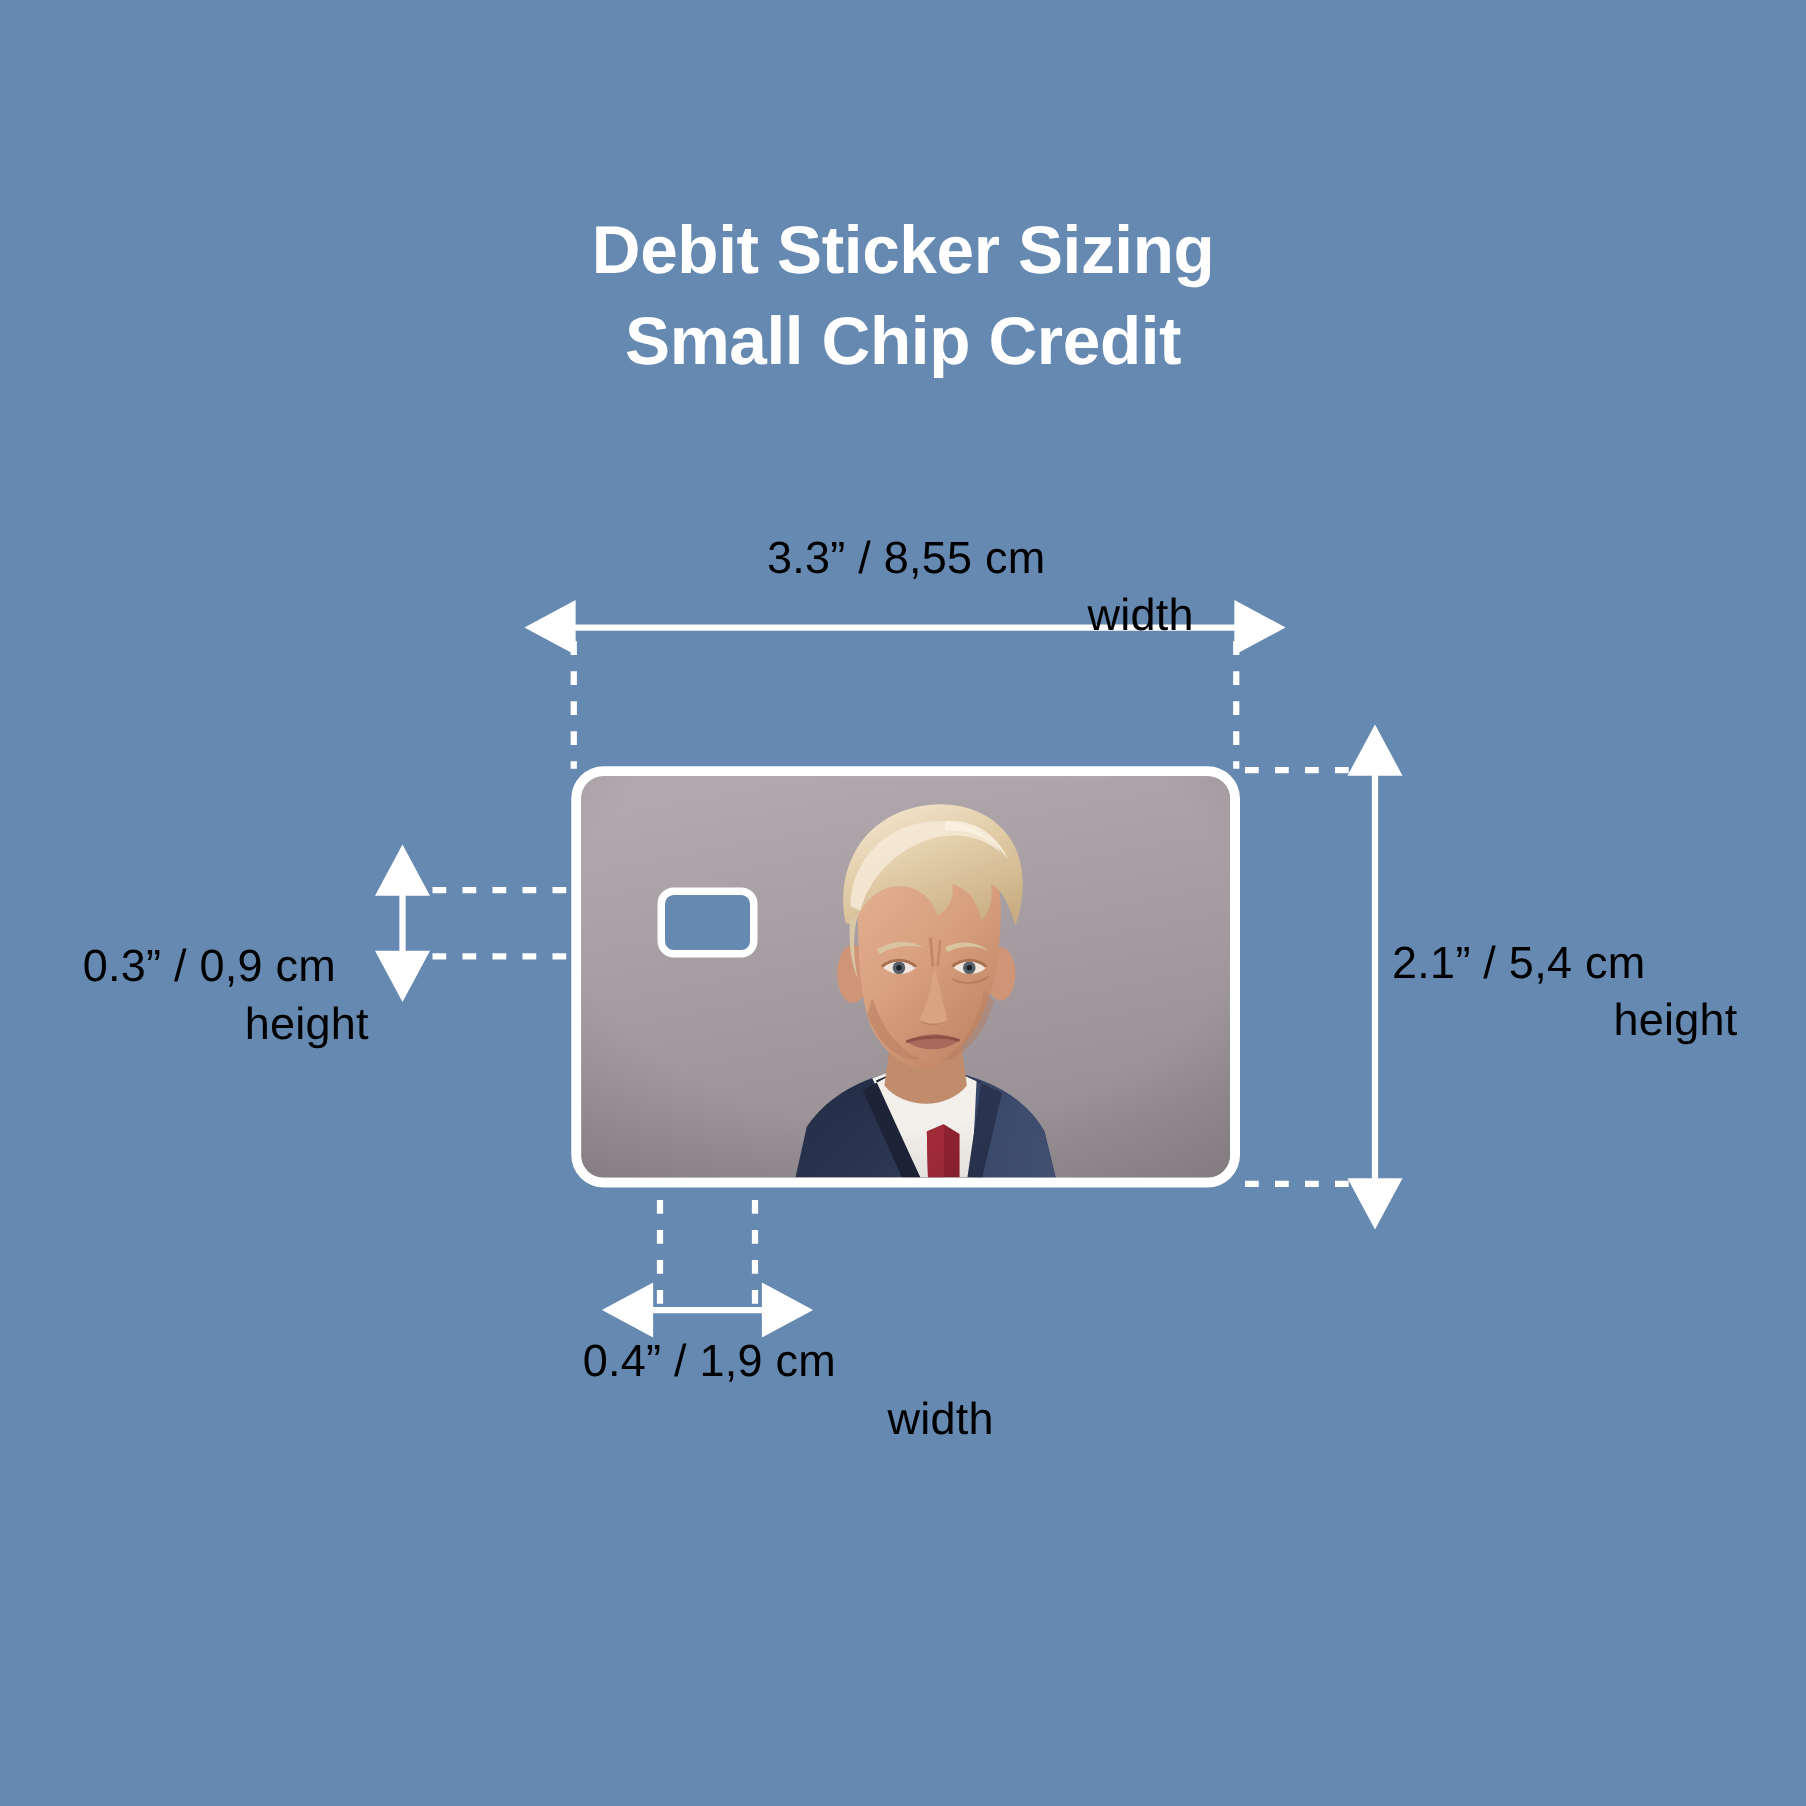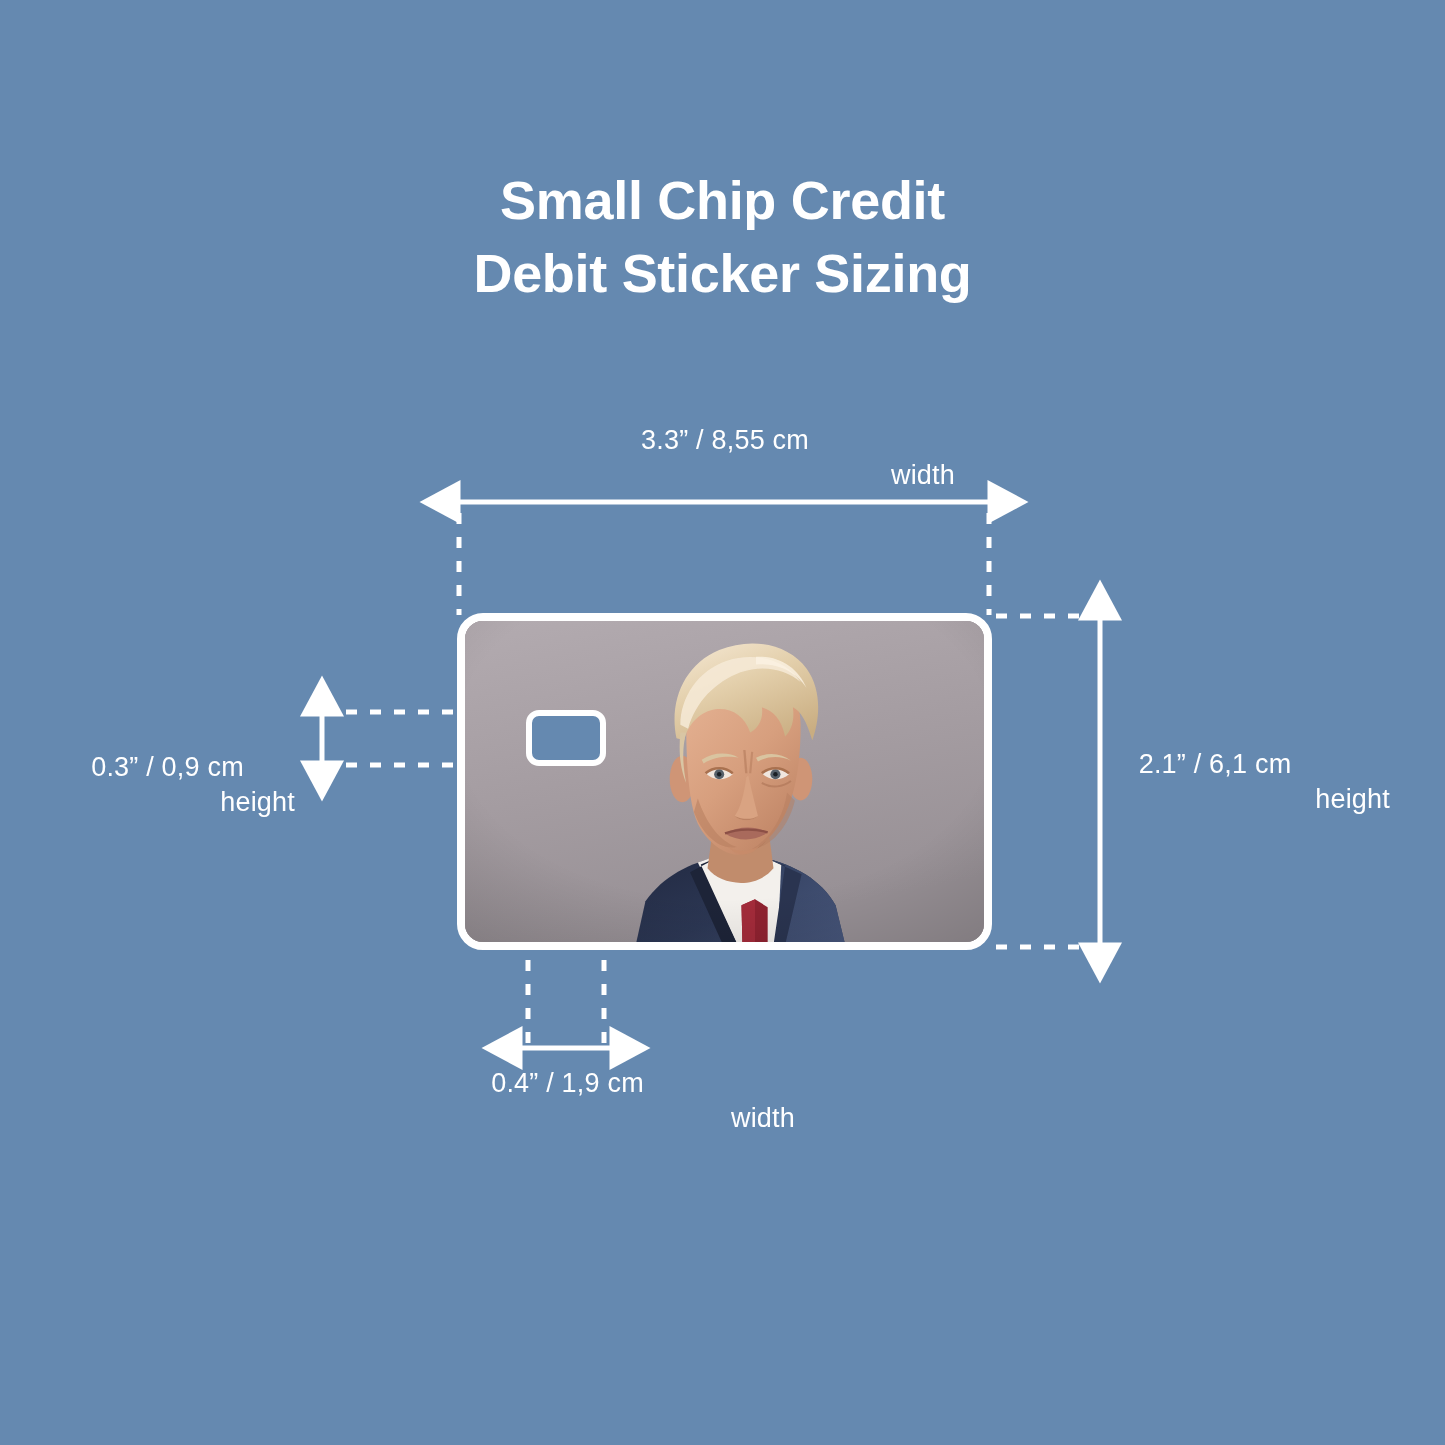--- a/index.html
+++ b/index.html
@@ -21,22 +21,22 @@
     font-size:54px;
     font-weight:bold;
     line-height:1.34;
     letter-spacing:-0.3px;
   }
   .title .line{display:block;}
 
   
   .dim-label{
     position:absolute;
-    color:#ffffff;
-    font-size:27px;
+    color:#000000;
+    font-size:36px;
     font-weight:400;
     line-height:1.28;
     text-align:center;
     letter-spacing:0.2px;
     white-space:nowrap;
   }
   .dim-label .l2{display:block;text-align:right;}
 
   
   .card{
@@ -70,22 +70,22 @@
 
   
   .guides{position:absolute;inset:0;width:1445px;height:1445px;pointer-events:none;}
 </style>
 </head>
 <body>
 
 <div class="stage">
 
   <h1 class="title">
+    <span class="line">Debit Sticker Sizing</span>
     <span class="line">Small Chip Credit</span>
-    <span class="line">Debit Sticker Sizing</span>
   </h1>
 
   <svg class="guides" viewBox="0 0 1445 1445" xmlns="http://www.w3.org/2000/svg">
     <defs>
       <marker id="arrL" markerWidth="10" markerHeight="10" refX="8.5" refY="5" orient="auto" markerUnits="strokeWidth">
         <path d="M9,0.6 L0.8,5 L9,9.4 Z" fill="#ffffff"></path>
       </marker>
       <marker id="arrR" markerWidth="10" markerHeight="10" refX="1.5" refY="5" orient="auto" markerUnits="strokeWidth">
         <path d="M1,0.6 L9.2,5 L1,9.4 Z" fill="#ffffff"></path>
       </marker>
@@ -220,21 +220,21 @@
   </div>
 
   <div class="chip"></div>
 
   <div class="dim-label" style="left:495px;top:423px;width:460px;">
     <span>3.3” / 8,55 cm</span>
     <span class="l2">width</span>
   </div>
 
   <div class="dim-label" style="left:1040px;top:747px;width:350px;">
-    <span>2.1” / 6,1 cm</span>
+    <span>2.1” / 5,4 cm</span>
     <span class="l2">height</span>
   </div>
 
   <div class="dim-label" style="left:40px;top:702px;width:255px;margin-top:48px;">
     <span>0.3” / 0,9 cm</span>
     <span class="l2">height</span>
   </div>
 
   <div class="dim-label" style="left:340px;top:1066px;width:455px;">
     <span>0.4” / 1,9 cm</span>

